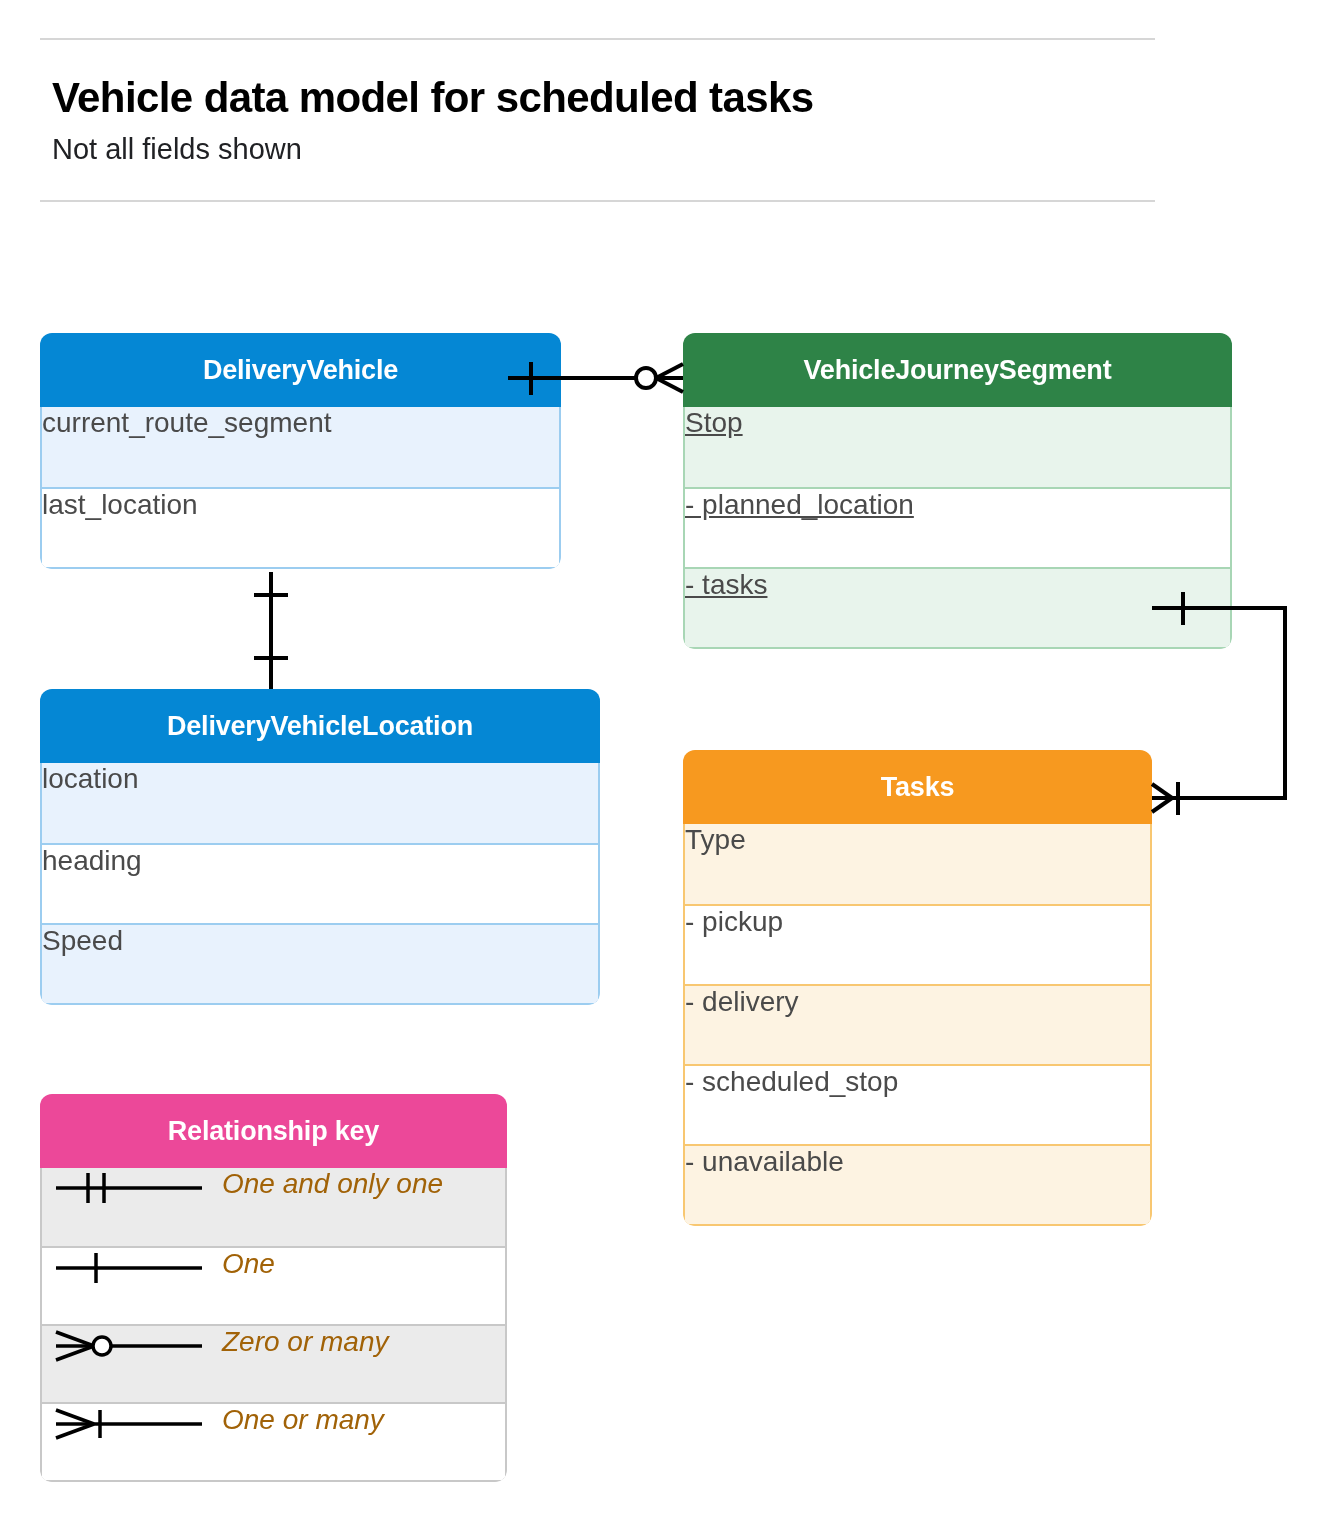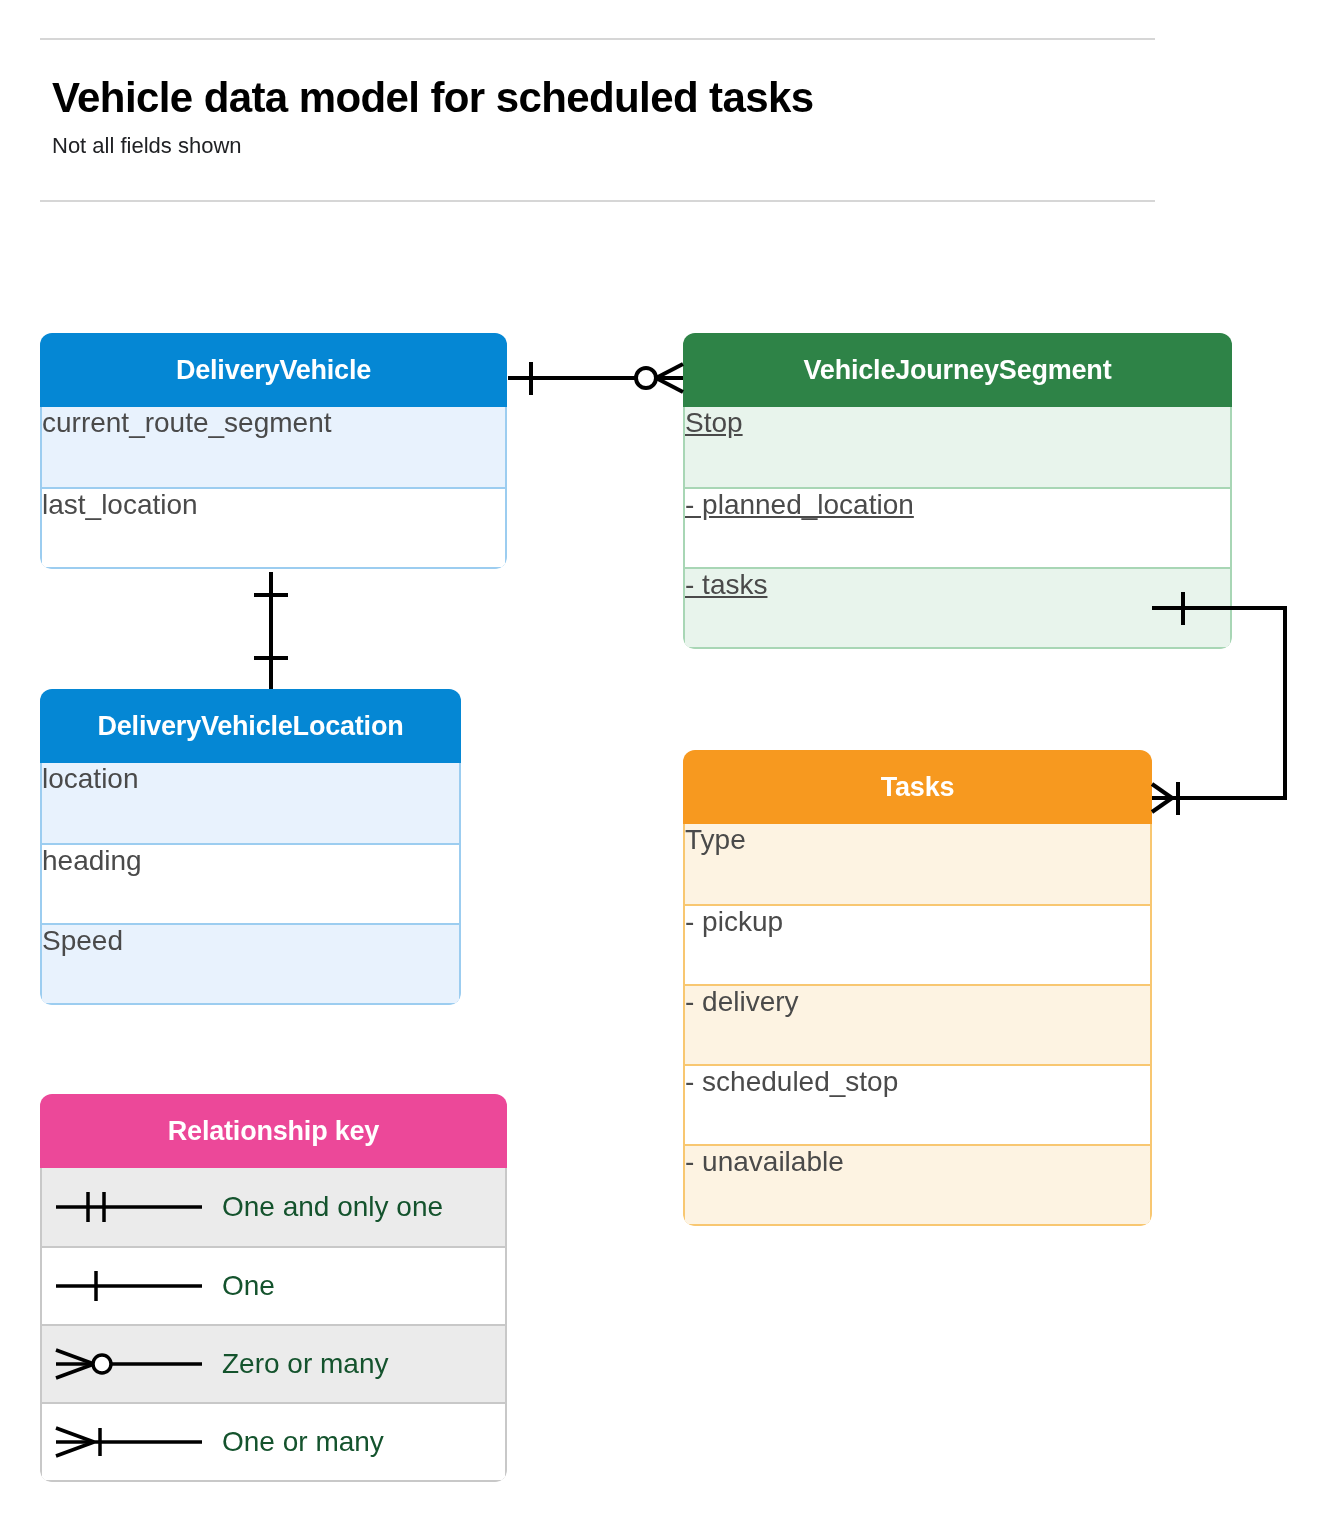--- a/index.html
+++ b/index.html
@@ -29,21 +29,21 @@
     left: 52px; top: 74px;
     font-size: 42px;
     font-weight: bold;
     letter-spacing: -0.6px;
     color: #000000;
     white-space: nowrap;
   }
   #page-subtitle {
     position: absolute;
     left: 52px; top: 133px;
-    font-size: 22px;
+    font-size: 29px;
     color: #202124;
     white-space: nowrap;
   }
 
   
   .entity {
     position: absolute;
     border-radius: 12px;
     overflow: hidden;
   }
@@ -91,34 +91,34 @@
   .theme-orange .entity-row    { border-top-color: #f8c771; background: #ffffff; }
   .theme-orange .entity-row.alt{ background: #fdf3e2; }
 
   
   .theme-grey  .entity-header { background: #ec4899; }
   .theme-grey  .entity-rows   { border-color: #c8c8c8; }
   .theme-grey  .entity-row    { border-top-color: #c8c8c8; background: #ffffff; }
   .theme-grey  .entity-row.alt{ background: #ebebeb; }
 
   
-  #entity-delivery-vehicle          { left: 40px;  top: 333px; width: 467px; }
+  #entity-delivery-vehicle          { left: 40px;  top: 333px; width: 521px; }
   #entity-vehicle-journey-segment   { left: 683px; top: 333px; width: 549px; }
-  #entity-delivery-vehicle-location { left: 40px;  top: 689px; width: 421px; }
+  #entity-delivery-vehicle-location { left: 40px;  top: 689px; width: 560px; }
   #entity-tasks                     { left: 683px; top: 750px; width: 469px; }
   #legend-box                       { left: 40px;  top: 1094px; width: 467px; }
 
   
   .legend-row {
     height: 78px;
     display: flex;
-    align-items: center;
     padding-left: 0;
     font-size: 28px;
-    color: #14532d;
+    color: #a16207;
+    font-style: italic;
   }
   .legend-sym {
     width: 180px;
     flex: 0 0 180px;
     display: flex;
     align-items: center;
     justify-content: center;
   }
   .legend-label { white-space: nowrap; }
 

